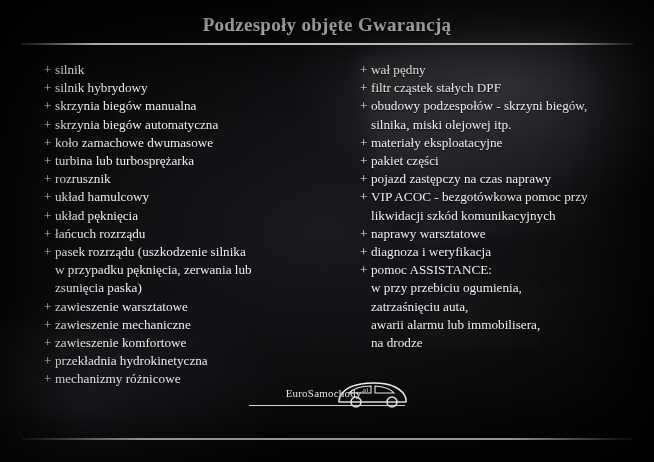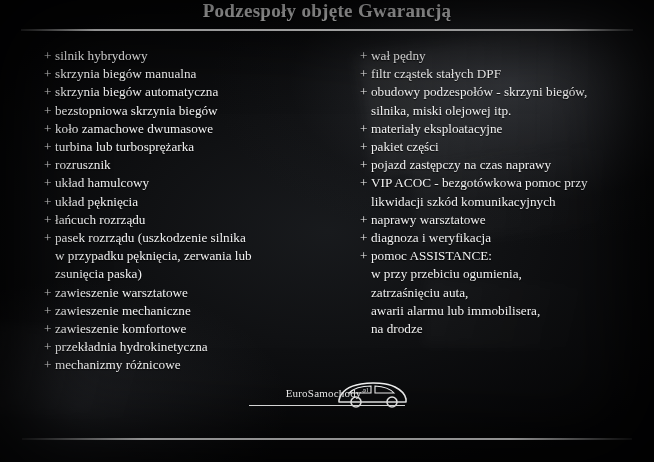--- a/index.html
+++ b/index.html
@@ -34,20 +34,21 @@
     filter: blur(6px);
   }
   .streak-a { top: 30px; right: -40px; width: 330px; height: 120px; transform: rotate(-9deg); }
   .streak-b { top: 150px; right: -60px; width: 300px; height: 80px; transform: rotate(-6deg); opacity: .7; }
   .streak-c { bottom: 40px; left: -50px; width: 320px; height: 90px; transform: rotate(5deg); opacity: .5; }
   .streak-d { bottom: 110px; right: -30px; width: 260px; height: 70px; transform: rotate(3deg); opacity: .45; }
 
   .title-wrap {
     position: relative;
     text-align: center;
+    padding-top: 14px;
   }
   .title {
     font-family: "Liberation Serif", serif;
     font-size: 19px;
     font-weight: bold;
     letter-spacing: 0.3px;
     color: #ffffff;
     margin: 0;
     text-shadow: 0 1px 2px rgba(0,0,0,.8);
   }
@@ -165,24 +166,24 @@
 
   <div class="title-wrap">
     <h1 class="title">Podzespoły objęte Gwarancją</h1>
     <div class="title-rule"></div>
   </div>
 
   <div class="columns">
 
     <div class="col col-left">
       <ul class="items">
+        <li><span class="plus">+</span><span class="txt">silnik</span></li>
         <li><span class="plus">+</span><span class="txt">silnik hybrydowy</span></li>
         <li><span class="plus">+</span><span class="txt">skrzynia biegów manualna</span></li>
         <li><span class="plus">+</span><span class="txt">skrzynia biegów automatyczna</span></li>
-        <li><span class="plus">+</span><span class="txt">bezstopniowa skrzynia biegów</span></li>
         <li><span class="plus">+</span><span class="txt">koło zamachowe dwumasowe</span></li>
         <li><span class="plus">+</span><span class="txt">turbina lub turbosprężarka</span></li>
         <li><span class="plus">+</span><span class="txt">rozrusznik</span></li>
         <li><span class="plus">+</span><span class="txt">układ hamulcowy</span></li>
         <li><span class="plus">+</span><span class="txt">układ pęknięcia</span></li>
         <li><span class="plus">+</span><span class="txt">łańcuch rozrządu</span></li>
         <li><span class="plus">+</span><span class="txt">pasek rozrządu (uszkodzenie silnika</span></li>
         <li class="cont"><span class="txt">w przypadku pęknięcia, zerwania lub</span></li>
         <li class="cont"><span class="txt">zsunięcia paska)</span></li>
         <li><span class="plus">+</span><span class="txt">zawieszenie warsztatowe</span></li>

